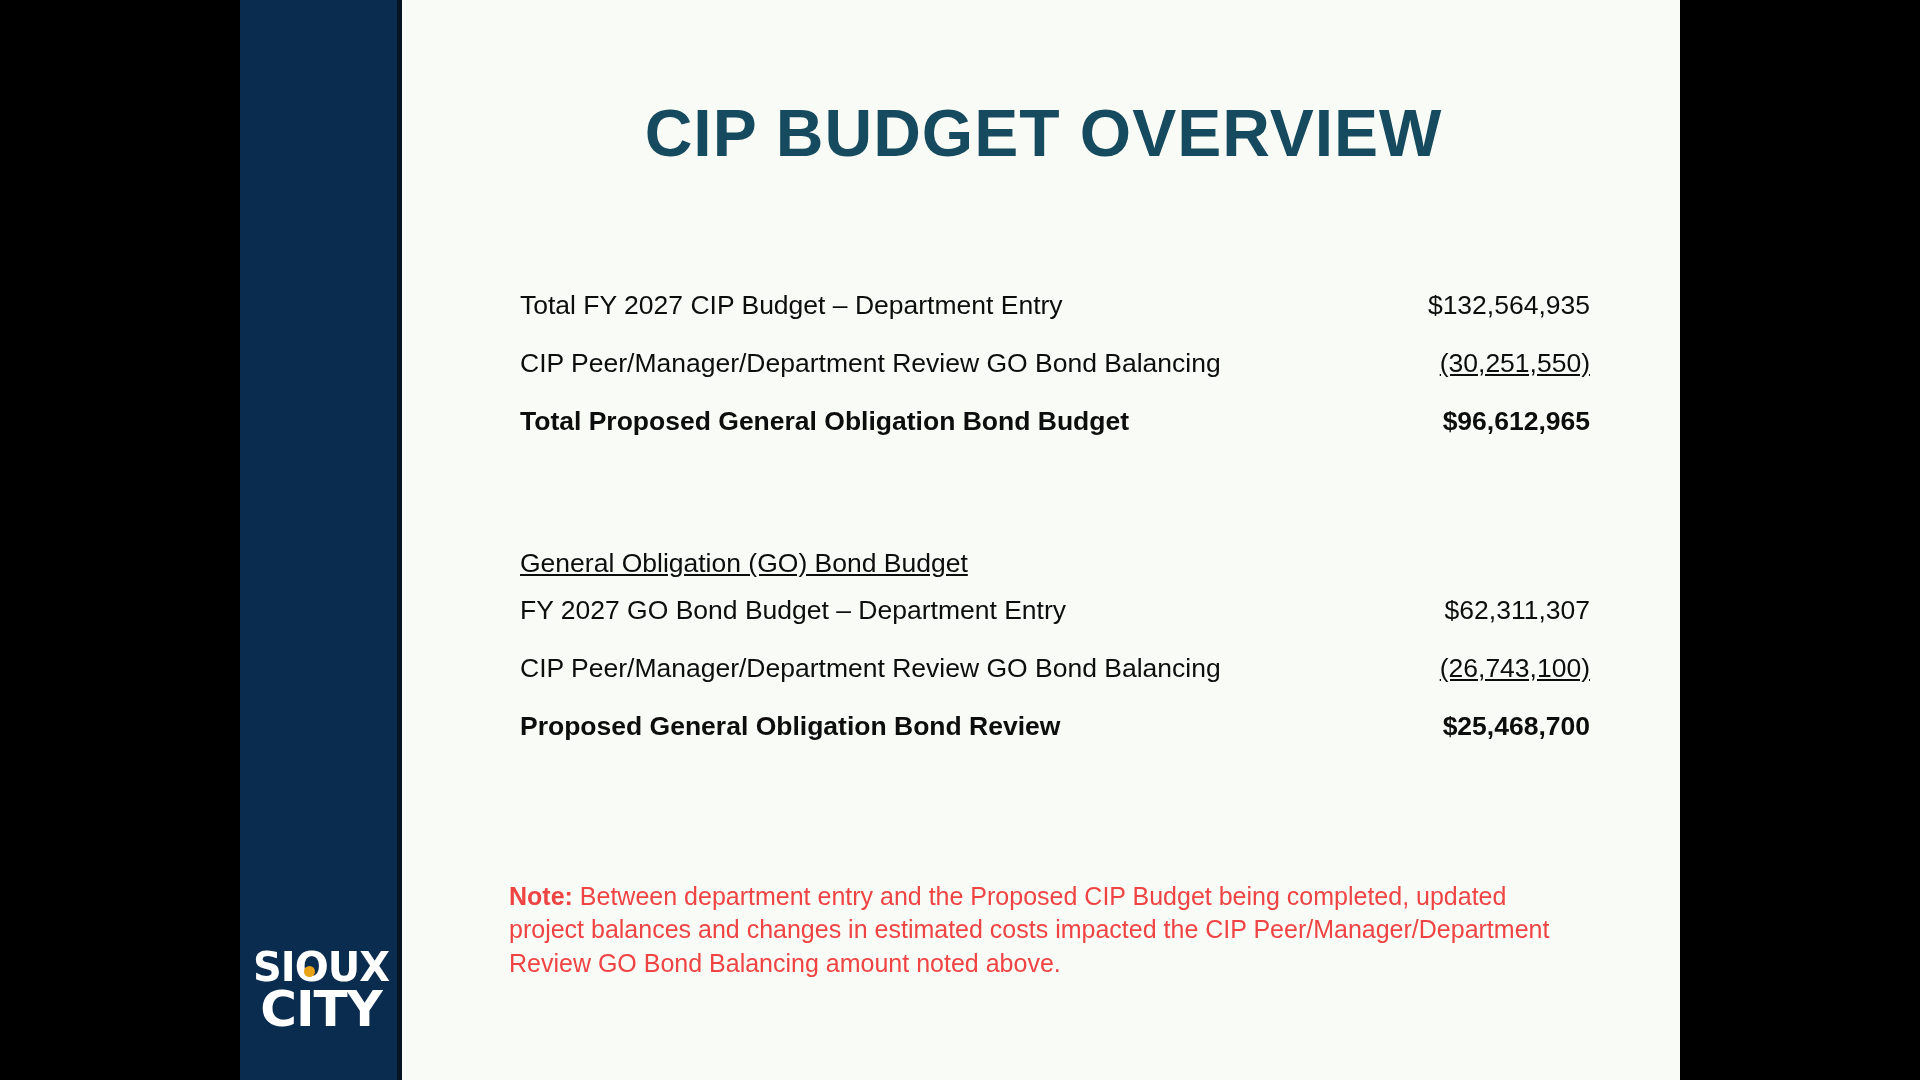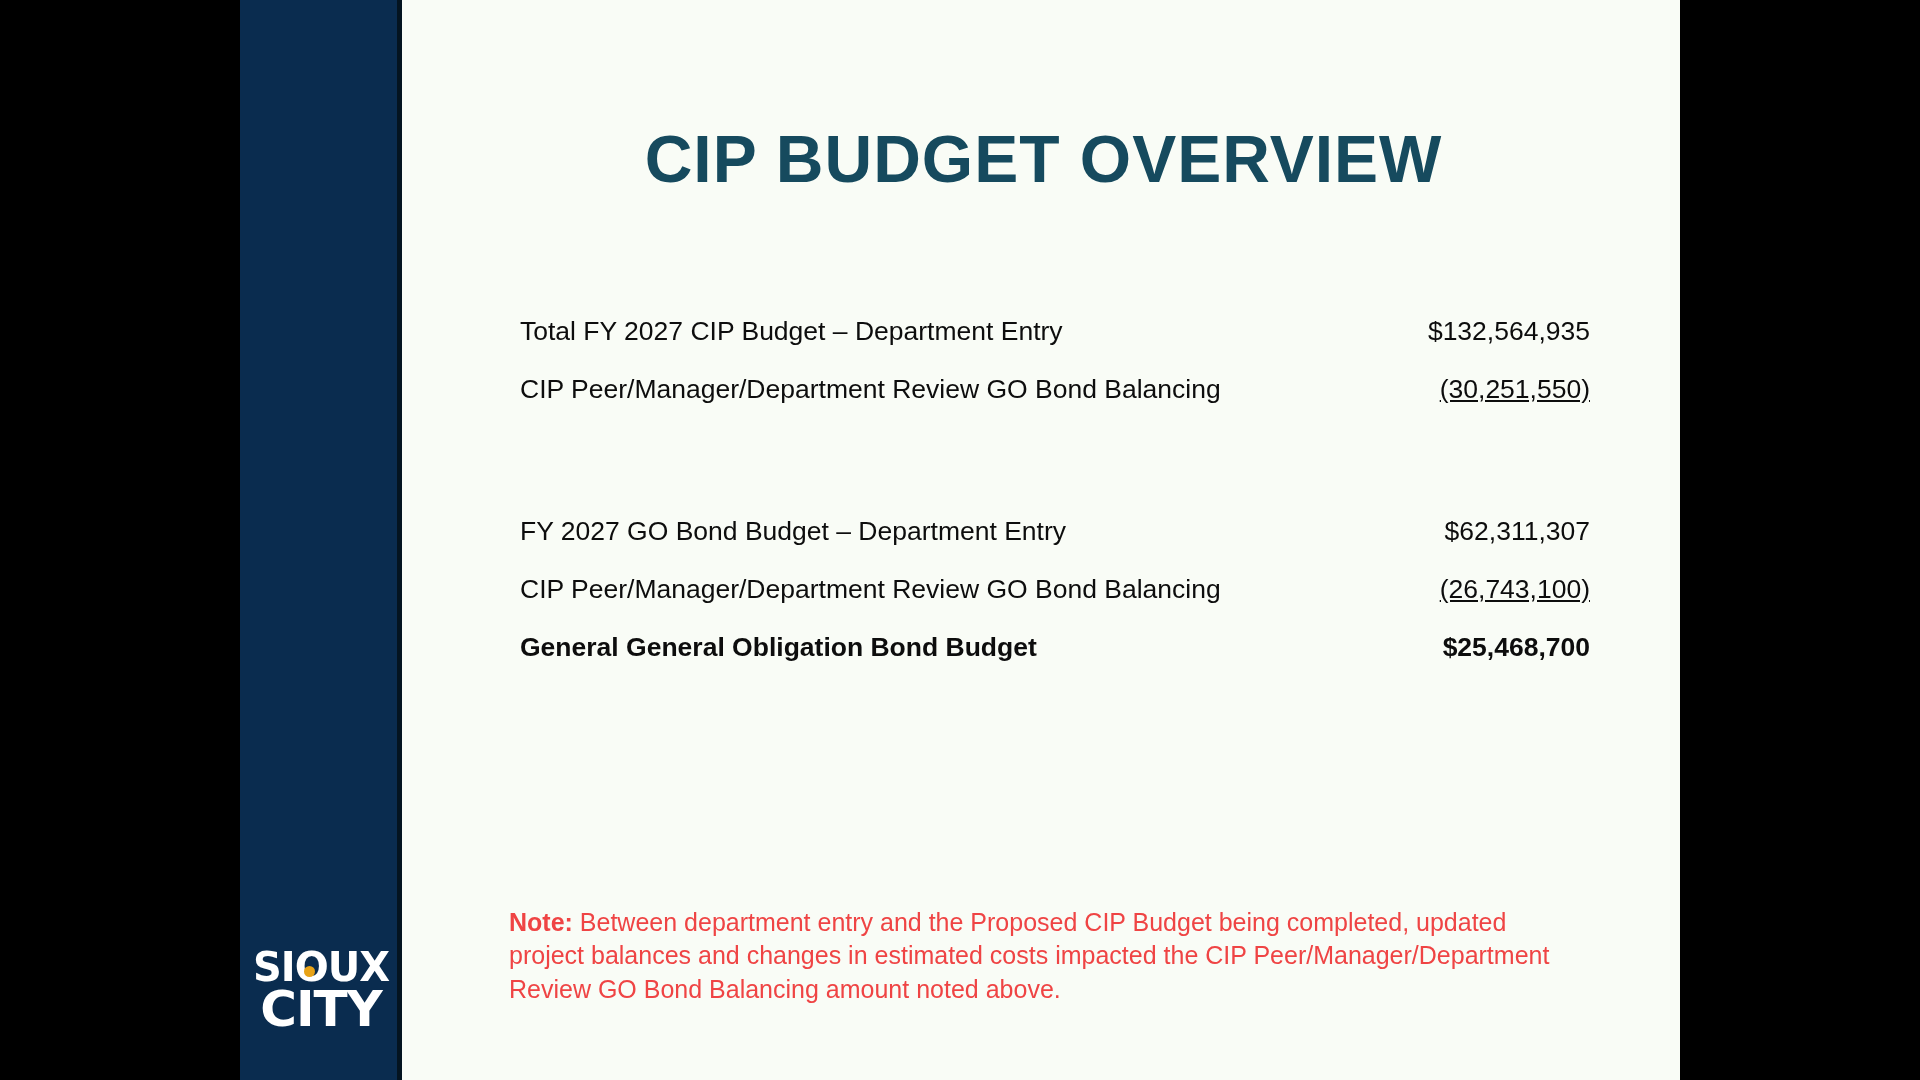--- a/index.html
+++ b/index.html
@@ -30,21 +30,21 @@
     color:#ffffff; font-weight:bold; font-family:"DejaVu Sans", sans-serif;
     letter-spacing:-1px; line-height:0.92; position:relative;
   }
   .logo-sioux { font-size:40px; }
   .logo-city  { font-size:50px; }
   .logo-dot {
     position:absolute; width:11px; height:11px; border-radius:50%;
     background:#e8a317; left:50%; margin-left:-17px; top:17px;
   }
 
-  .content { position:absolute; left:167px; top:0; right:0; bottom:0;margin-top:26px; }
+  .content { position:absolute; left:167px; top:0; right:0; bottom:0; }
 
   .title {
     position:absolute; top:95px; left:0; width:1273px;
     text-align:center;
     color:#164a5e;
     font-size:66px; font-weight:bold;
     letter-spacing:1px;
     font-family:"Liberation Sans", sans-serif;
   }
 
@@ -100,36 +100,41 @@
         <div class="row">
           <div class="label">Total FY 2027 CIP Budget – Department Entry</div>
           <div class="amount">$132,564,935</div>
         </div>
 
         <div class="row">
           <div class="label">CIP Peer/Manager/Department Review GO Bond Balancing</div>
           <div class="amount underline">(30,251,550)</div>
         </div>
 
+        <div class="row bold">
+          <div class="label">Total Proposed General Obligation Bond Budget</div>
+          <div class="amount">$96,612,965</div>
+        </div>
 
         <div class="spacer"></div>
 
+        <div class="section-head">General Obligation (GO) Bond Budget</div>
 
         <div class="row">
           <div class="label">FY 2027 GO Bond Budget – Department Entry</div>
           <div class="amount">$62,311,307</div>
         </div>
 
         <div class="row">
           <div class="label">CIP Peer/Manager/Department Review GO Bond Balancing</div>
           <div class="amount underline">(26,743,100)</div>
         </div>
 
         <div class="row bold">
-          <div class="label">General General Obligation Bond Budget</div>
+          <div class="label">Proposed General Obligation Bond Review</div>
           <div class="amount">$25,468,700</div>
         </div>
 
       </div>
 
       <div class="note">
         <b>Note:</b><span> Between department entry and the Proposed CIP Budget being completed, updated project balances and changes in estimated costs impacted the CIP Peer/Manager/Department Review GO Bond Balancing amount noted above.</span>
       </div>
 
     </div>

